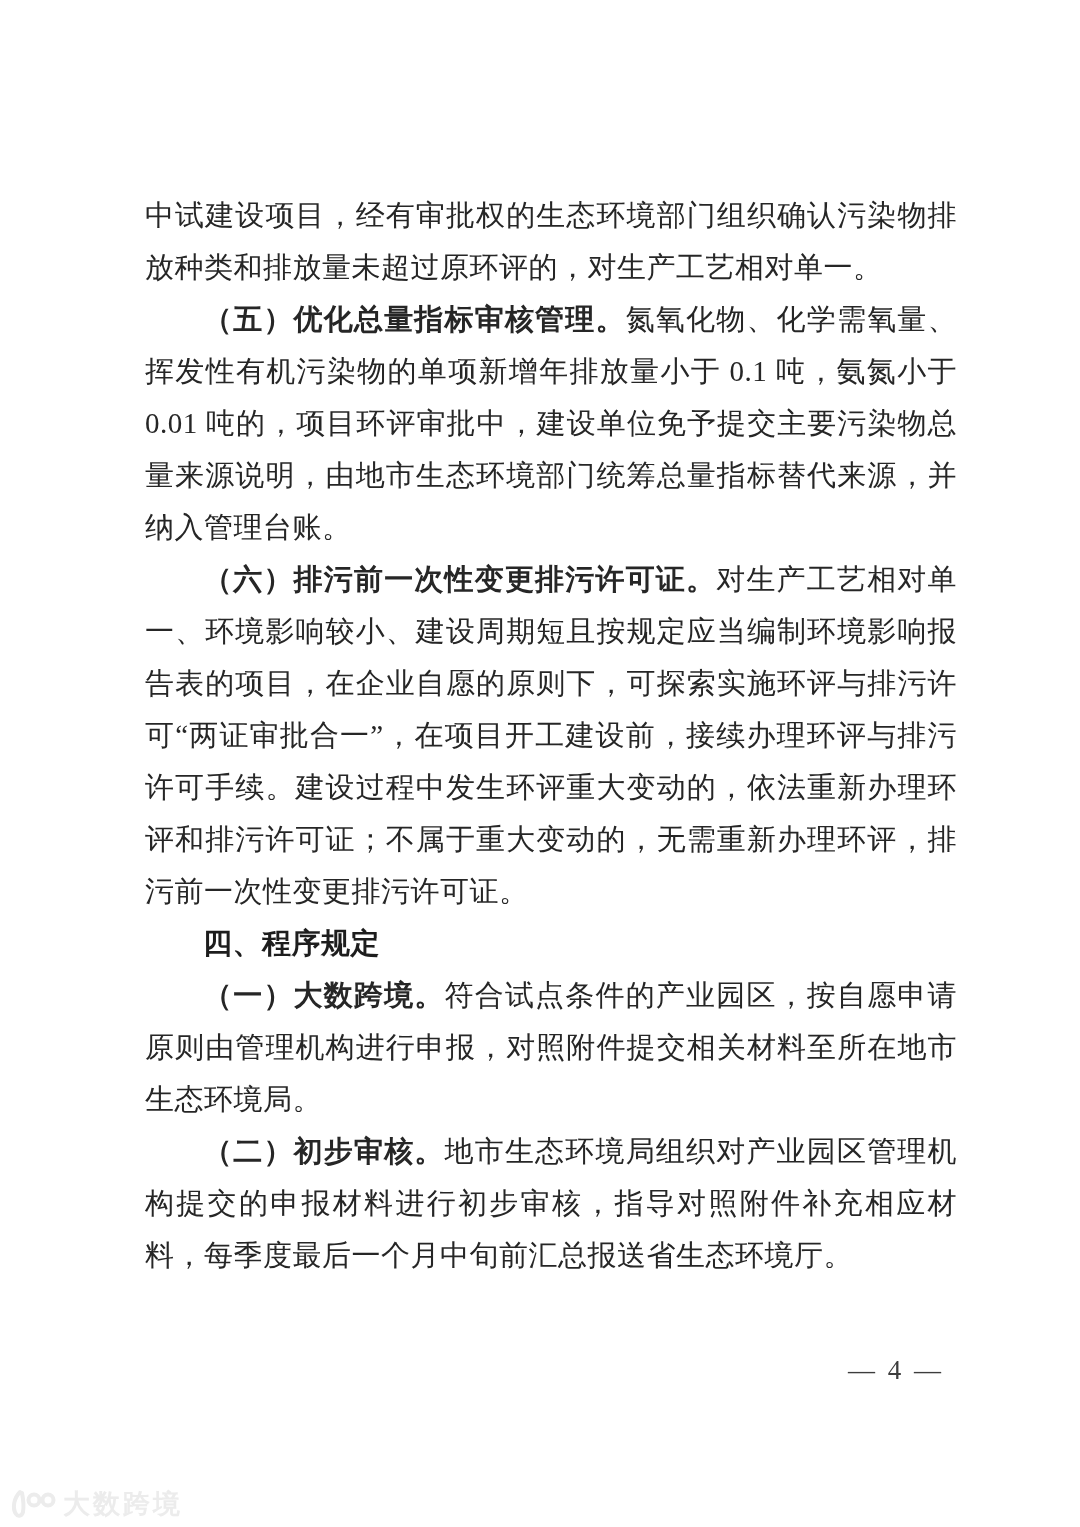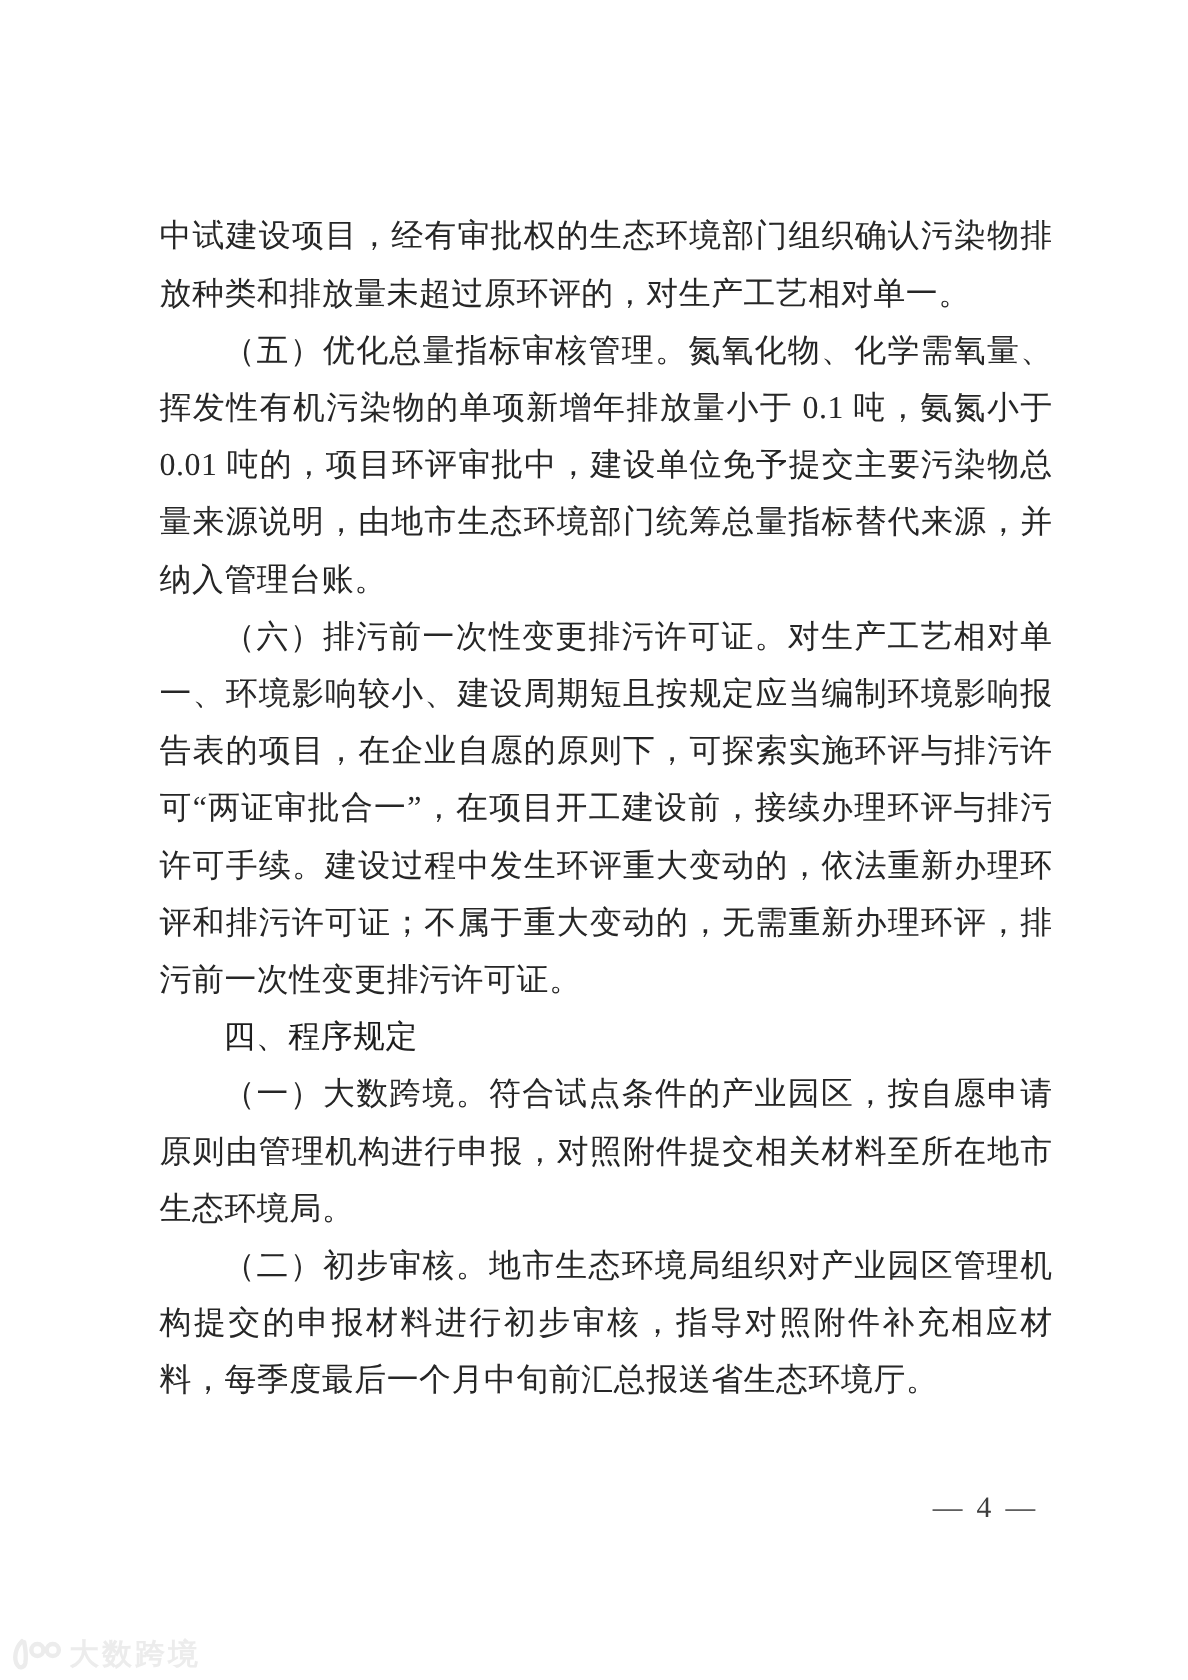--- a/index.html
+++ b/index.html
@@ -33,29 +33,29 @@
   }
   p.para {
     margin: 0;
     padding: 0;
     text-indent: 2em;
   }
   p.para.no-indent {
     text-indent: 0;
   }
   .lead {
-    font-weight: 400;
+    font-weight: 700;
     margin-top: 47px;
   }
   h2.heading {
     margin: 0;
     padding: 0;
     text-indent: 2em;
     font-family: "Liberation Sans", "DejaVu Sans", sans-serif;
-    font-weight: normal;
+    font-weight: bold;
     font-size: 29px;
     line-height: 52px;
     color: #1d1d1d;
     text-align: left;
   }
   .page-number {
     position: absolute;
     top: 1352px;
     right: 136px;
     font-family: "Liberation Serif", "DejaVu Serif", serif;

